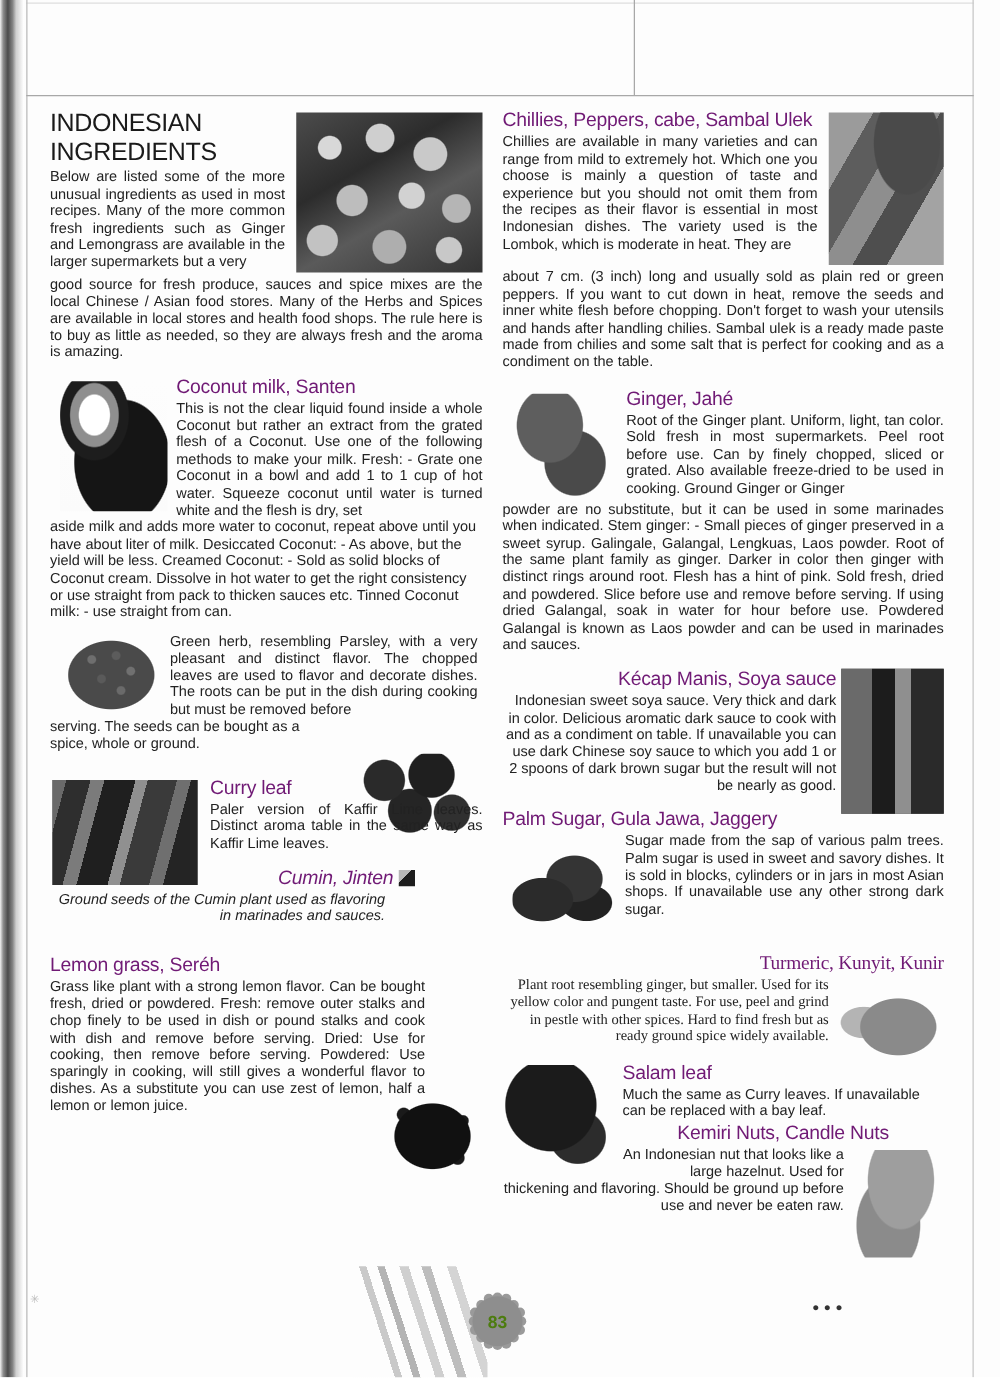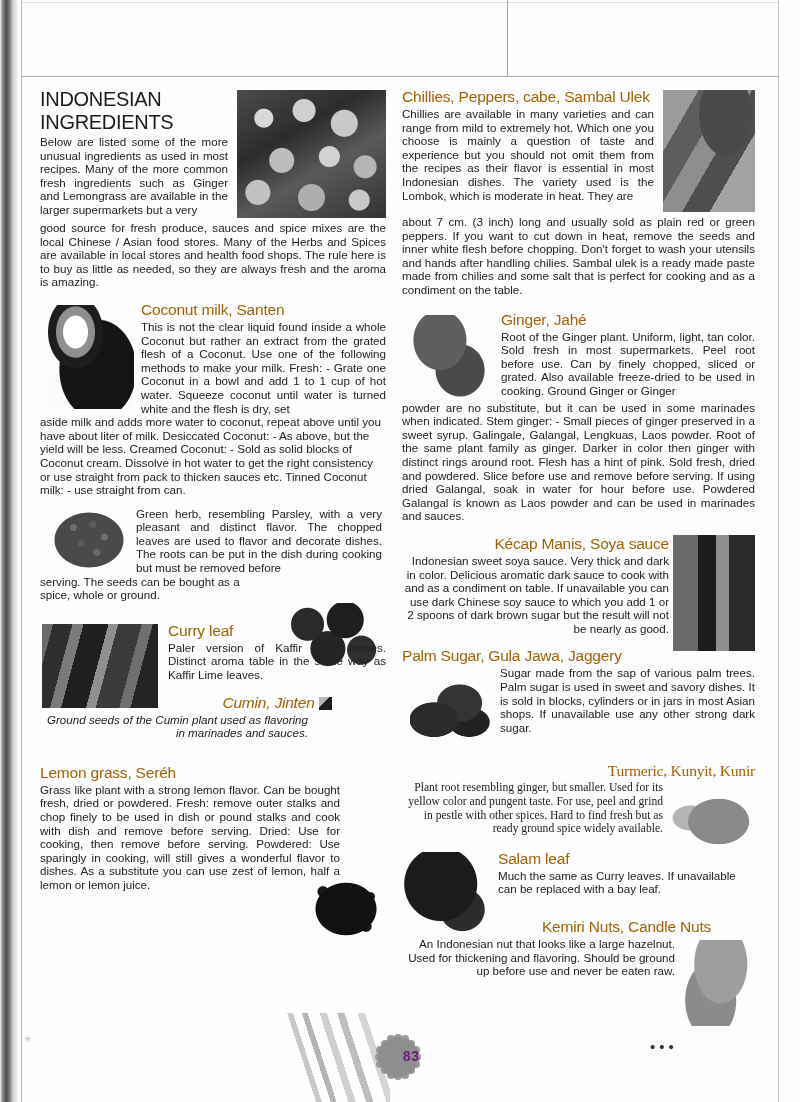--- a/index.html
+++ b/index.html
@@ -60,21 +60,21 @@
     font-weight: 400;
     letter-spacing: -0.3px;
     margin: 0 0 1px 0;
     color: #1a1a1a;
   }
   h2.entry-title {
     font-size: 15.5px;
     font-weight: 400;
     letter-spacing: -0.2px;
     margin: 0 0 1px 0;
-    color: #a16207;
+    color: #701a75;
   }
   h2.entry-title.wide { font-size: 15px; }
 
   p {
     margin: 0;
     font-size: 11.6px;
     line-height: 13.6px;
     color: #222;
     text-align: justify;
   }
@@ -251,24 +251,24 @@
       -19px 0 0 -16px #9a9a9a, 19px 0 0 -16px #9a9a9a,
       13px -13px 0 -16px #9a9a9a, -13px 13px 0 -16px #9a9a9a,
       13px 13px 0 -16px #9a9a9a, -13px -13px 0 -16px #9a9a9a,
       7px -18px 0 -16px #9a9a9a, -7px 18px 0 -16px #9a9a9a,
       18px -7px 0 -16px #9a9a9a, -18px 7px 0 -16px #9a9a9a,
       7px 18px 0 -16px #9a9a9a, -7px -18px 0 -16px #9a9a9a,
       18px 7px 0 -16px #9a9a9a, -18px -7px 0 -16px #9a9a9a;
   }
   .page-badge .num {
     position: absolute;
-    left: 13px; top: 0;
+    left: 0; top: 0;
     width: 40px; height: 40px;
     display: flex; align-items: center; justify-content: center;
-    font-size: 14px; font-weight: bold; color: #701a75; font-family: Liberation Mono, monospace;
+    font-size: 14px; font-weight: bold; color: #4d7c0f;
   }
   .end-dots {
     position: absolute;
     left: 650px; top: 1038px;
     font-size: 15px; letter-spacing: 4px; color: #333;
   }
   .corner-mark {
     position: absolute;
     left: 24px; top: 1034px;
     font-size: 9px; color: #bcbcbc;
@@ -371,21 +371,21 @@
         <h2 class="entry-title" style="text-align:right;">Turmeric, Kunyit, Kunir</h2>
         <p class="ralign" style="padding-right:92px;">Plant root resembling ginger, but smaller. Used for its yellow color and pungent taste. For use, peel and grind in pestle with other spices. Hard to find fresh but as ready ground spice widely available.</p>
       </div>
 
       <div class="entry" style="margin-top:14px;">
         <div class="photo ph-salamleaf"></div>
         <h2 class="entry-title">Salam leaf</h2>
         <p class="left">Much the same as Curry leaves. If unavailable can be replaced with a bay leaf.</p>
       </div>
 
-      <div class="entry" style="margin-top:22px;">
+      <div class="entry" style="margin-top:2px;">
         <div class="photo ph-kemiri"></div>
         <h2 class="entry-title" style="text-align:center;padding-left:36px;">Kemiri Nuts, Candle Nuts</h2>
         <p class="ralign" style="padding-right:80px;">An Indonesian nut that looks like a large hazelnut. Used for thickening and flavoring. Should be ground up before use and never be eaten raw.</p>
       </div>
 
     </div>
   </div>
 
   <div class="corner-mark">✳</div>
 

